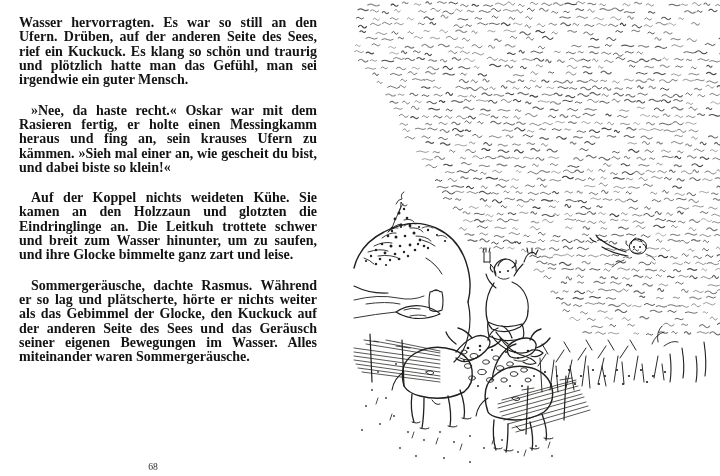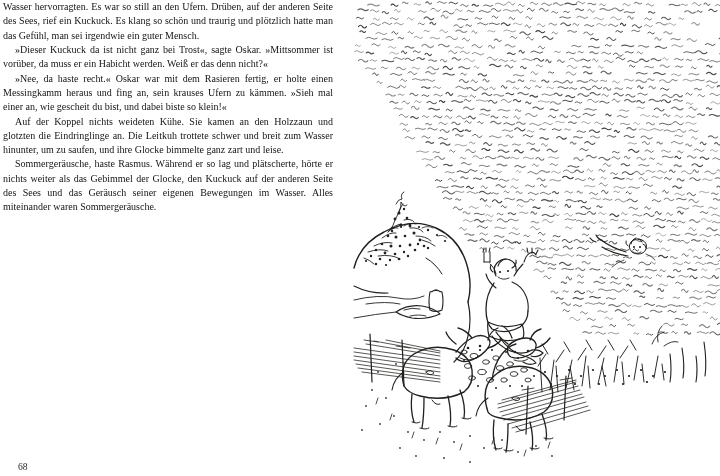--- a/index.html
+++ b/index.html
@@ -23,42 +23,43 @@
   }
   
   #text-column {
     position: absolute;
     left: 3px;
     top: 0px;
     width: 330px;
     height: 440px;
   }
   .para {
-    margin: 0;
-    font-size: 10px;
+    margin: 16px;
+    font-size: 14px;
     line-height: 14.32px;
     text-align: justify;
     text-justify: inter-word;
     color: #141414;
     -webkit-font-smoothing: antialiased;
     hyphens: manual;
+    font-weight: bold;
   }
   .para.indent {
     text-indent: 12px;
   }
   .para.noindent {
     text-indent: 0;
   }
   
   #folio {
     position: absolute;
-    left: 18px;
+    left: 3px;
     top: 461px;
     width: 300px;
-    text-align: left;
+    text-align: center;
     font-size: 9.6px;
     line-height: 12px;
     color: #2a2a2a;
   }
   
   #illustration {
     position: absolute;
     left: 352px;
     top: 0px;
     width: 368px;
@@ -80,24 +81,23 @@
     stroke: none;
   }
 </style>
 </head>
 <body>
 
 <div id="page">
 
   <div id="text-column">
     <p class="para noindent">Wasser hervorragten. Es war so still an den Ufern. Drüben, auf der anderen Seite des Sees, rief ein Kuckuck. Es klang so schön und traurig und plötzlich hatte man das Gefühl, man sei irgendwie ein guter Mensch.</p>
-    <p class="para indent">»Dieser Kuckuck da ist nicht ganz bei Trost«, sagte Oskar. »Mittsommer ist vorüber, da muss er ein Habicht werden. Weiß er das denn nicht?«</p>
     <p class="para indent">»Nee, da haste recht.« Oskar war mit dem Rasieren fertig, er holte einen Messingkamm heraus und fing an, sein krauses Ufern zu kämmen. »Sieh mal einer an, wie gescheit du bist, und dabei biste so klein!«</p>
     <p class="para indent">Auf der Koppel nichts weideten Kühe. Sie kamen an den Holzzaun und glotzten die Eindringlinge an. Die Leitkuh trottete schwer und breit zum Wasser hinunter, um zu saufen, und ihre Glocke bimmelte ganz zart und leise.</p>
-    <p class="para indent">Sommergeräusche, haste Rasmus. Während er so lag und plätscherte, hörte er nichts weiter als das Gebimmel der Glocke, den Kuckuck auf der anderen Seite des Sees und das Geräusch seiner eigenen Bewegungen im Wasser. Alles miteinander waren Sommergeräusche.</p>
+    <p class="para indent">Sommergeräusche, dachte Rasmus. Während er so lag und plätscherte, hörte er nichts weiter als das Gebimmel der Glocke, den Kuckuck auf der anderen Seite des Sees und das Geräusch seiner eigenen Bewegungen im Wasser. Alles miteinander waren Sommergeräusche.</p>
   </div>
 
   <div id="folio">68</div>
 
   <div id="illustration">
     <svg viewBox="0 0 368 476" xmlns="http://www.w3.org/2000/svg" aria-hidden="true">
 
       <g id="water" stroke="#3a3a38" fill="none" stroke-width="0.85" stroke-linecap="round">
         <g id="waves">
             <path d="M15.8 5.1 q2.9 -1.8 5.8 0 q2.9 1.8 5.8 0" stroke-width="1.17" opacity="0.60"></path>

